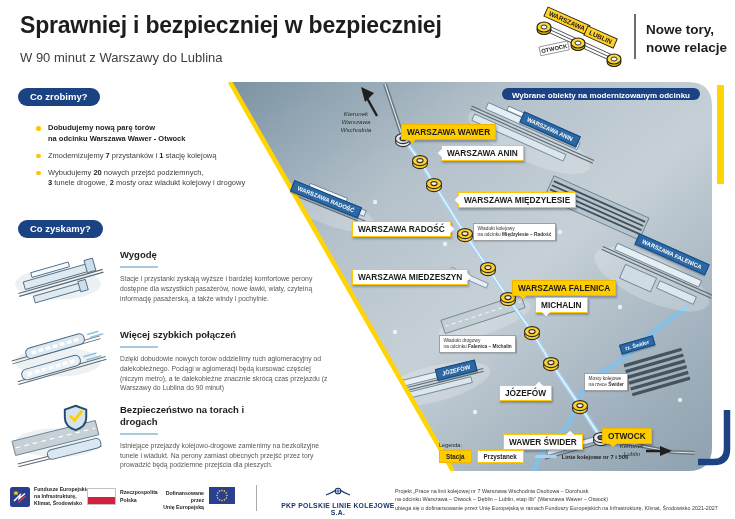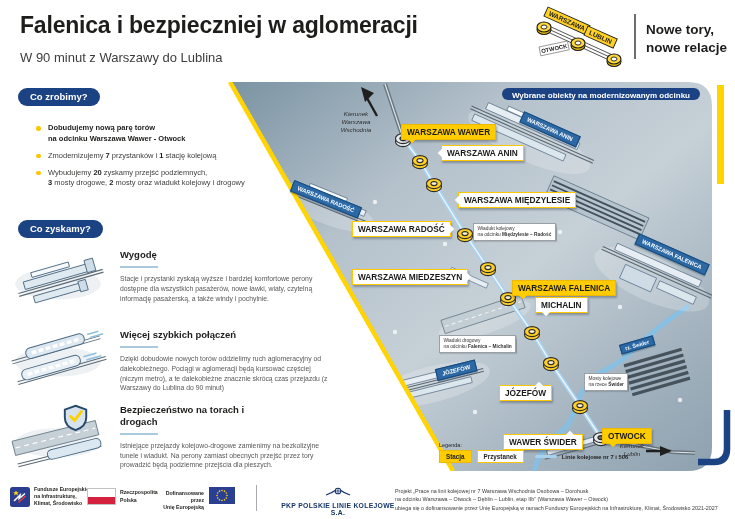--- a/index.html
+++ b/index.html
@@ -81,21 +81,21 @@
   .f-divider{position:absolute;left:256px;top:7px;width:1px;height:26px;background:#a7abb0;}
   .f-pkp{position:absolute;left:278px;top:5px;width:120px;text-align:center;}
   .f-pkp-name{font-size:6.8px;font-weight:bold;color:#16356b;letter-spacing:0.3px;margin-top:1px;}
   .f-project{position:absolute;left:395px;top:9px;width:332px;font-size:5.4px;line-height:1.55;color:#3b3b3a;}
 </style>
 </head>
 <body>
 
 <div class="page">
 
-  <h1 class="title">Falenica i bezpieczniej w aglomeracji</h1>
+  <h1 class="title">Sprawniej i bezpieczniej w bezpieczniej</h1>
   <div class="subtitle">W 90 minut z Warszawy do Lublina</div>
 
   <svg class="logo-svg" viewBox="0 0 100 64">
     <g stroke="#555" stroke-width="1">
       <line x1="14.7" y1="24.7" x2="84.7" y2="56.7"></line>
       <line x1="16" y1="22" x2="86" y2="54"></line>
       <line x1="17.3" y1="19.3" x2="87.3" y2="51.3"></line>
     </g>
     <g>
       <ellipse cx="16" cy="24.5" rx="7" ry="5" fill="#f2c400" stroke="#1d1d1b" stroke-width="1.1"></ellipse>
@@ -128,21 +128,21 @@
   <div class="logo-divider"></div>
   <div class="tagline">
     <div>Nowe tory,</div>
     <div>nowe relacje</div>
   </div>
 
   <div class="pill pill-1">Co zrobimy?</div>
   <ul class="bullets" id="bulletList">
       <li><b>Dobudujemy nową parę torów</b><br><b>na odcinku Warszawa Wawer - Otwock</b></li>
       <li><span>Zmodernizujemy </span><b>7</b><span> przystanków i </span><b>1</b><span> stację kolejową</span></li>
-      <li><span>Wybudujemy </span><b>20</b><span> zyskamy przejść podziemnych,</span><br><b>3</b><span> mosty drogowe, </span><b>2</b><span> mosty oraz wiadukt kolejowy i drogowy</span></li>
+      <li><span>Wybudujemy </span><b>20</b><span> nowych przejść podziemnych,</span><br><b>3</b><span> tunele drogowe, </span><b>2</b><span> mosty oraz wiadukt kolejowy i drogowy</span></li>
     </ul>
 
   <div class="pill pill-2">Co zyskamy?</div>
 
   <div class="benefit b2">
     <svg viewBox="0 0 100 78">
       <ellipse cx="50" cy="42" rx="44" ry="15" fill="#edf1f4"></ellipse>
       <g transform="translate(50,40) rotate(-16)">
         <line x1="-46" y1="-12" x2="48" y2="-12" stroke="#5b6a75" stroke-width="1"></line>
         <line x1="-46" y1="-9" x2="48" y2="-9" stroke="#5b6a75" stroke-width="1"></line>

